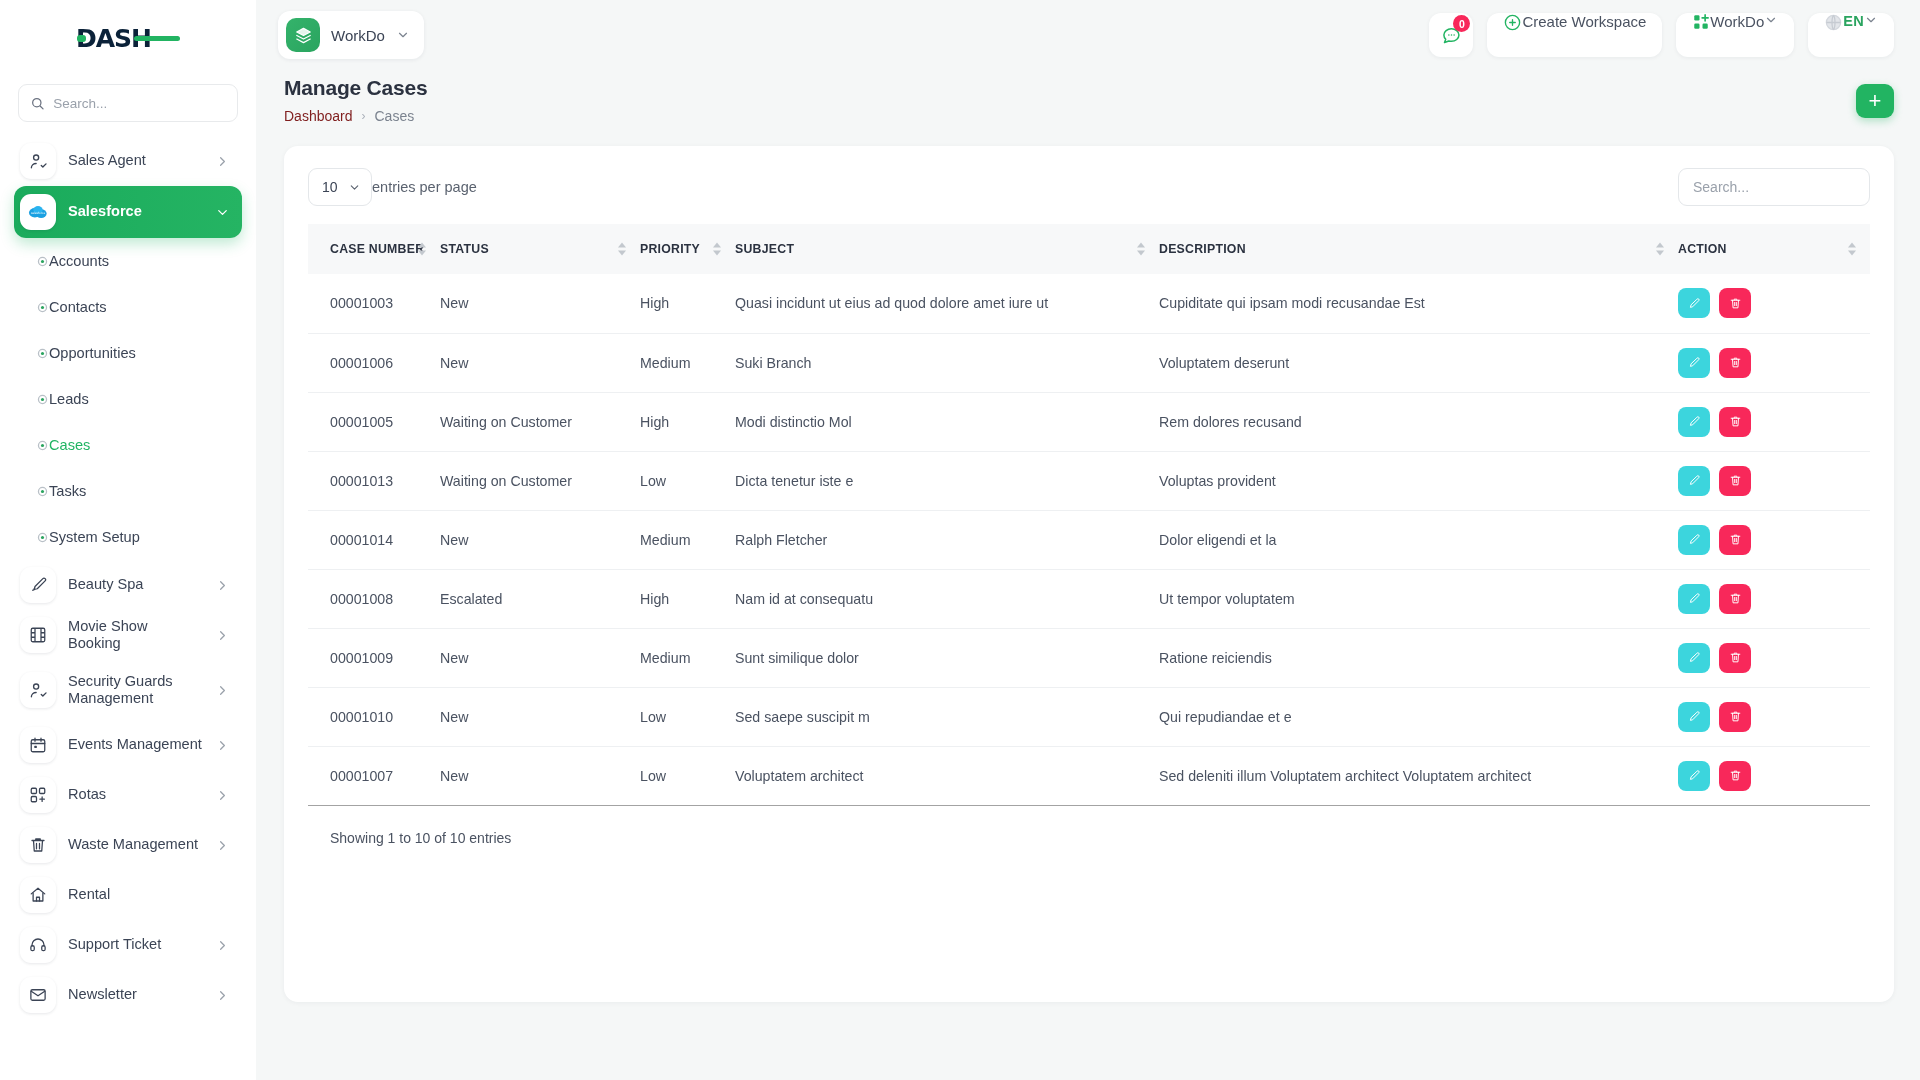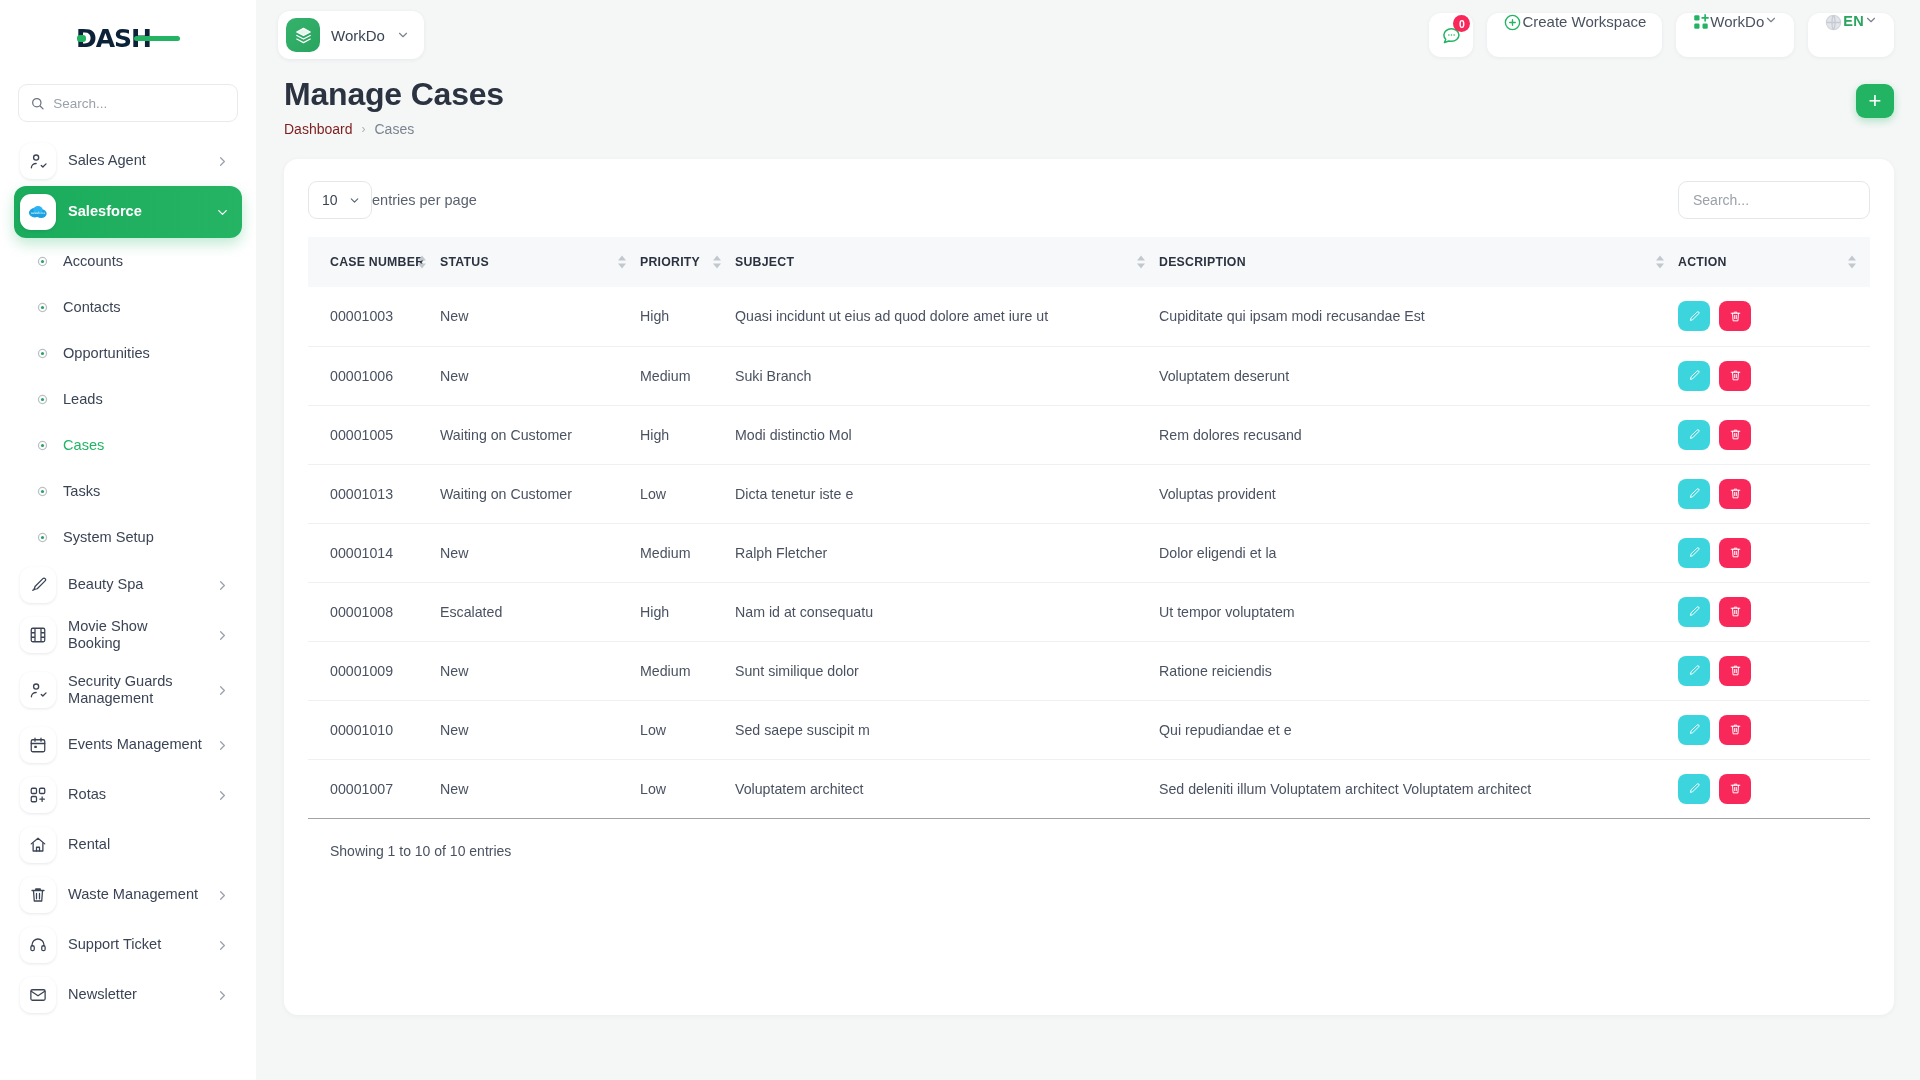--- a/index.html
+++ b/index.html
@@ -75,21 +75,21 @@
     box-shadow: 0 6px 14px rgba(33,180,99,.28);
     height: 52px;
   }
   .nav-item.active .label { color:#fff; font-weight: 700; }
   .nav-item.active .chev { color:#ffffff; }
   .nav-item.active .ico { background:#fff; }
   .nav-item.tall { height: 60px; }
   .nav-item.tall .label { line-height: 1.2; }
 
   .sub-item {
-    display:flex; align-items:center; gap:14px;
+    display:flex; align-items:center; 
     height: 46px; padding-left: 22px;
     cursor: pointer;
   }
   .sub-item .dot {
     width: 13px; height: 13px; flex:0 0 13px;
     display:flex; align-items:center; justify-content:center;
   }
   .sub-item .label { font-size: 14.6px; color:#3b4455; }
   .sub-item.active .label { color:#21b463; }
 
@@ -137,21 +137,21 @@
     position:absolute; top:2px; right:3px;
     min-width:17px; height:17px; border-radius:9px;
     background:#f8285a; color:#fff;
     font-size:10.5px; font-weight:700;
     display:flex;align-items:center;justify-content:center;
     padding: 0 4px;
   }
   .lang-txt { color:#2aa45f; font-weight:600; font-size:14.5px; letter-spacing:.3px;}
 
   .page-head { padding: 6px 26px 0 28px; display:flex; align-items:flex-start; }
-  .page-title { font-size: 32px; font-weight: 700; color:#2b3240; letter-spacing:-.2px;}
+  .page-title { font-size: 21px; font-weight: 700; color:#2b3240; letter-spacing:-.2px;}
   .crumbs { display:flex; align-items:center; gap:9px; margin-top: 8px; font-size:14px;}
   .crumbs .c1 { color:#7f1d1d; cursor:pointer; }
   .crumbs .sep { color:#aab0ba; font-size:12px;}
   .crumbs .c2 { color:#7b838f; }
 
   .add-btn {
     width:38px; height:34px; border-radius:9px;
     background:#22b462; color:#fff;
     display:flex;align-items:center;justify-content:center;
     font-size:22px; line-height:1; cursor:pointer;
@@ -424,41 +424,41 @@
       <span class="chev">
           <svg width="15" height="15" viewBox="0 0 24 24" fill="none" stroke="currentColor" stroke-width="2" stroke-linecap="round" stroke-linejoin="round">
             <path d="M9 18l6-6-6-6"></path>
           </svg>
         </span>
     </div>
 
     <div class="nav-item">
       <span class="ico">
         <svg width="18" height="18" viewBox="0 0 24 24" fill="none" stroke="currentColor" stroke-width="1.7" stroke-linecap="round" stroke-linejoin="round">
+          <path d="M4 6h16M9 6V4h6v2M6 6l1 14h10l1-14"></path>
+            <path d="M10 10v7M14 10v7"></path>
+        </svg>
+      </span>
+      <span class="label">Waste Management</span>
+      <span class="chev">
+          <svg width="15" height="15" viewBox="0 0 24 24" fill="none" stroke="currentColor" stroke-width="2" stroke-linecap="round" stroke-linejoin="round">
+            <path d="M9 18l6-6-6-6"></path>
+          </svg>
+        </span>
+    </div>
+
+    <div class="nav-item">
+      <span class="ico">
+        <svg width="18" height="18" viewBox="0 0 24 24" fill="none" stroke="currentColor" stroke-width="1.7" stroke-linecap="round" stroke-linejoin="round">
           <path d="M3 10.5L12 3l9 7.5"></path>
             <path d="M5.5 9.5V20h13V9.5"></path>
             <path d="M10 20v-5h4v5"></path>
         </svg>
       </span>
       <span class="label">Rental</span>
-    </div>
-
-    <div class="nav-item">
-      <span class="ico">
-        <svg width="18" height="18" viewBox="0 0 24 24" fill="none" stroke="currentColor" stroke-width="1.7" stroke-linecap="round" stroke-linejoin="round">
-          <path d="M4 6h16M9 6V4h6v2M6 6l1 14h10l1-14"></path>
-            <path d="M10 10v7M14 10v7"></path>
-        </svg>
-      </span>
-      <span class="label">Waste Management</span>
-      <span class="chev">
-          <svg width="15" height="15" viewBox="0 0 24 24" fill="none" stroke="currentColor" stroke-width="2" stroke-linecap="round" stroke-linejoin="round">
-            <path d="M9 18l6-6-6-6"></path>
-          </svg>
-        </span>
     </div>
 
     <div class="nav-item">
       <span class="ico">
         <svg width="18" height="18" viewBox="0 0 24 24" fill="none" stroke="currentColor" stroke-width="1.7" stroke-linecap="round" stroke-linejoin="round">
           <path d="M4 13v-1a8 8 0 1116 0v1"></path>
             <rect x="2.5" y="13" width="4.5" height="6.5" rx="2"></rect>
             <rect x="17" y="13" width="4.5" height="6.5" rx="2"></rect>
         </svg>
       </span>

